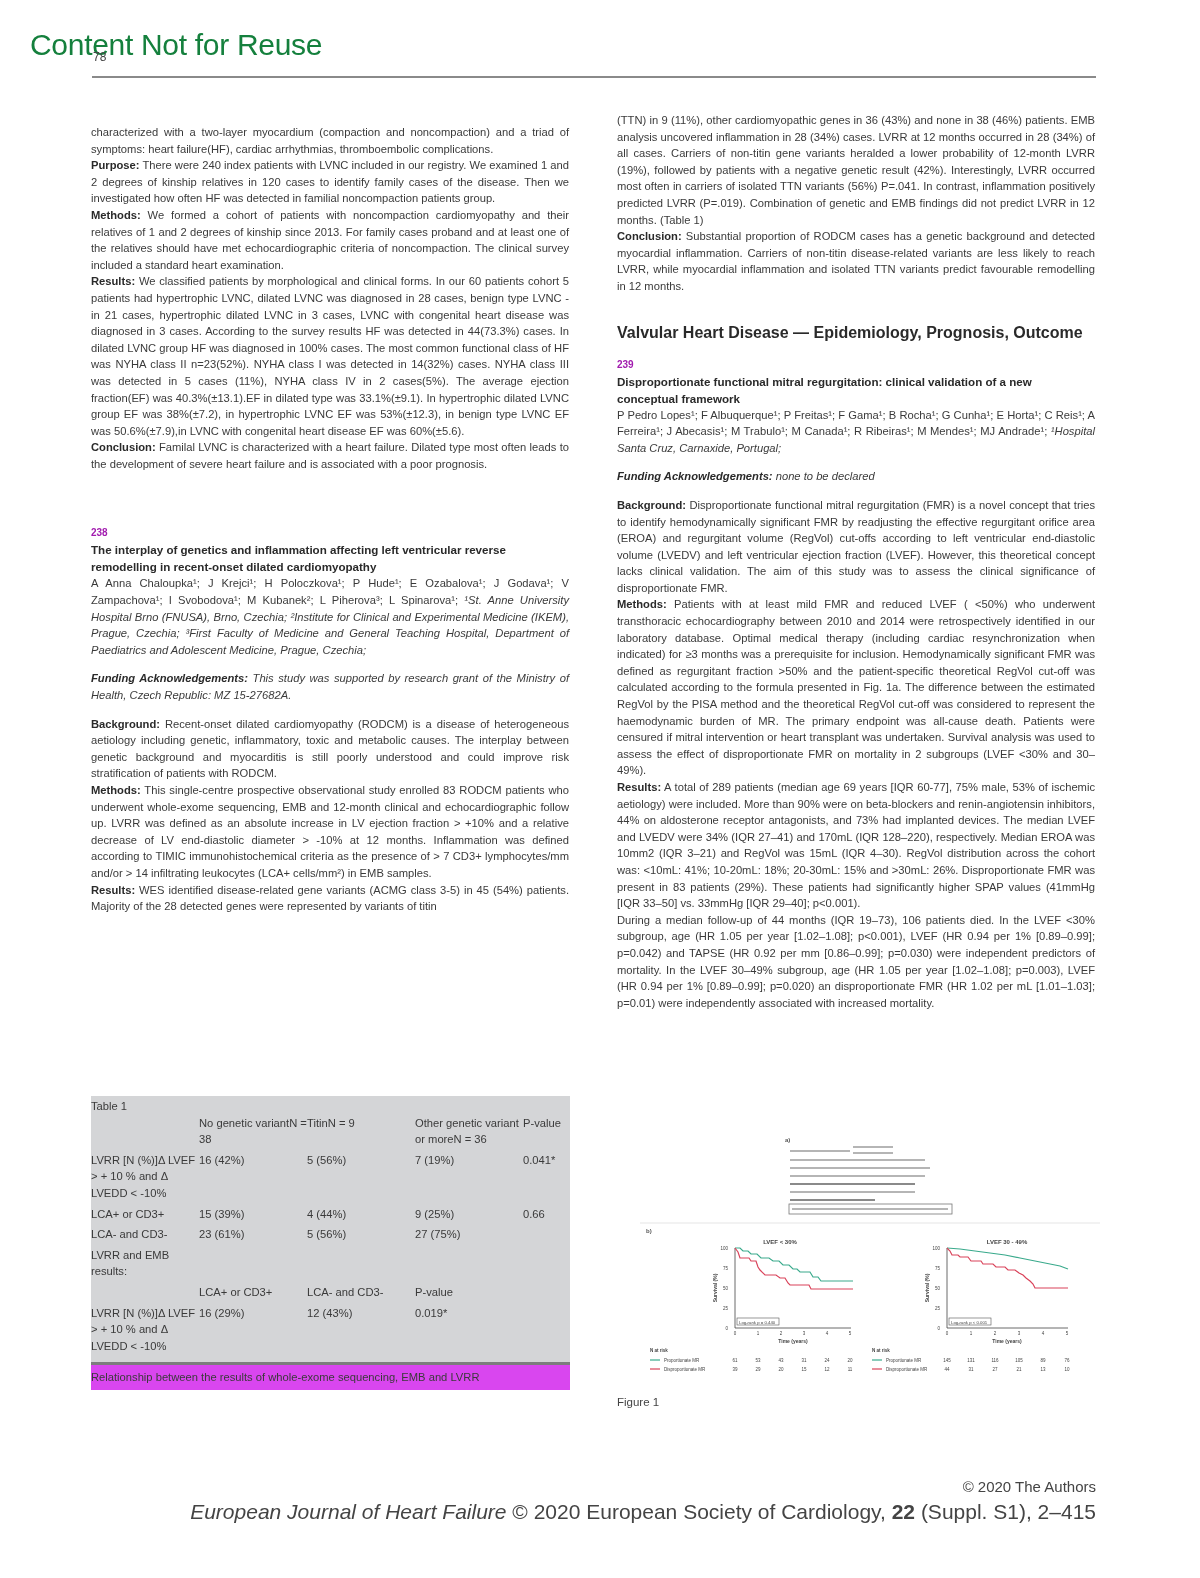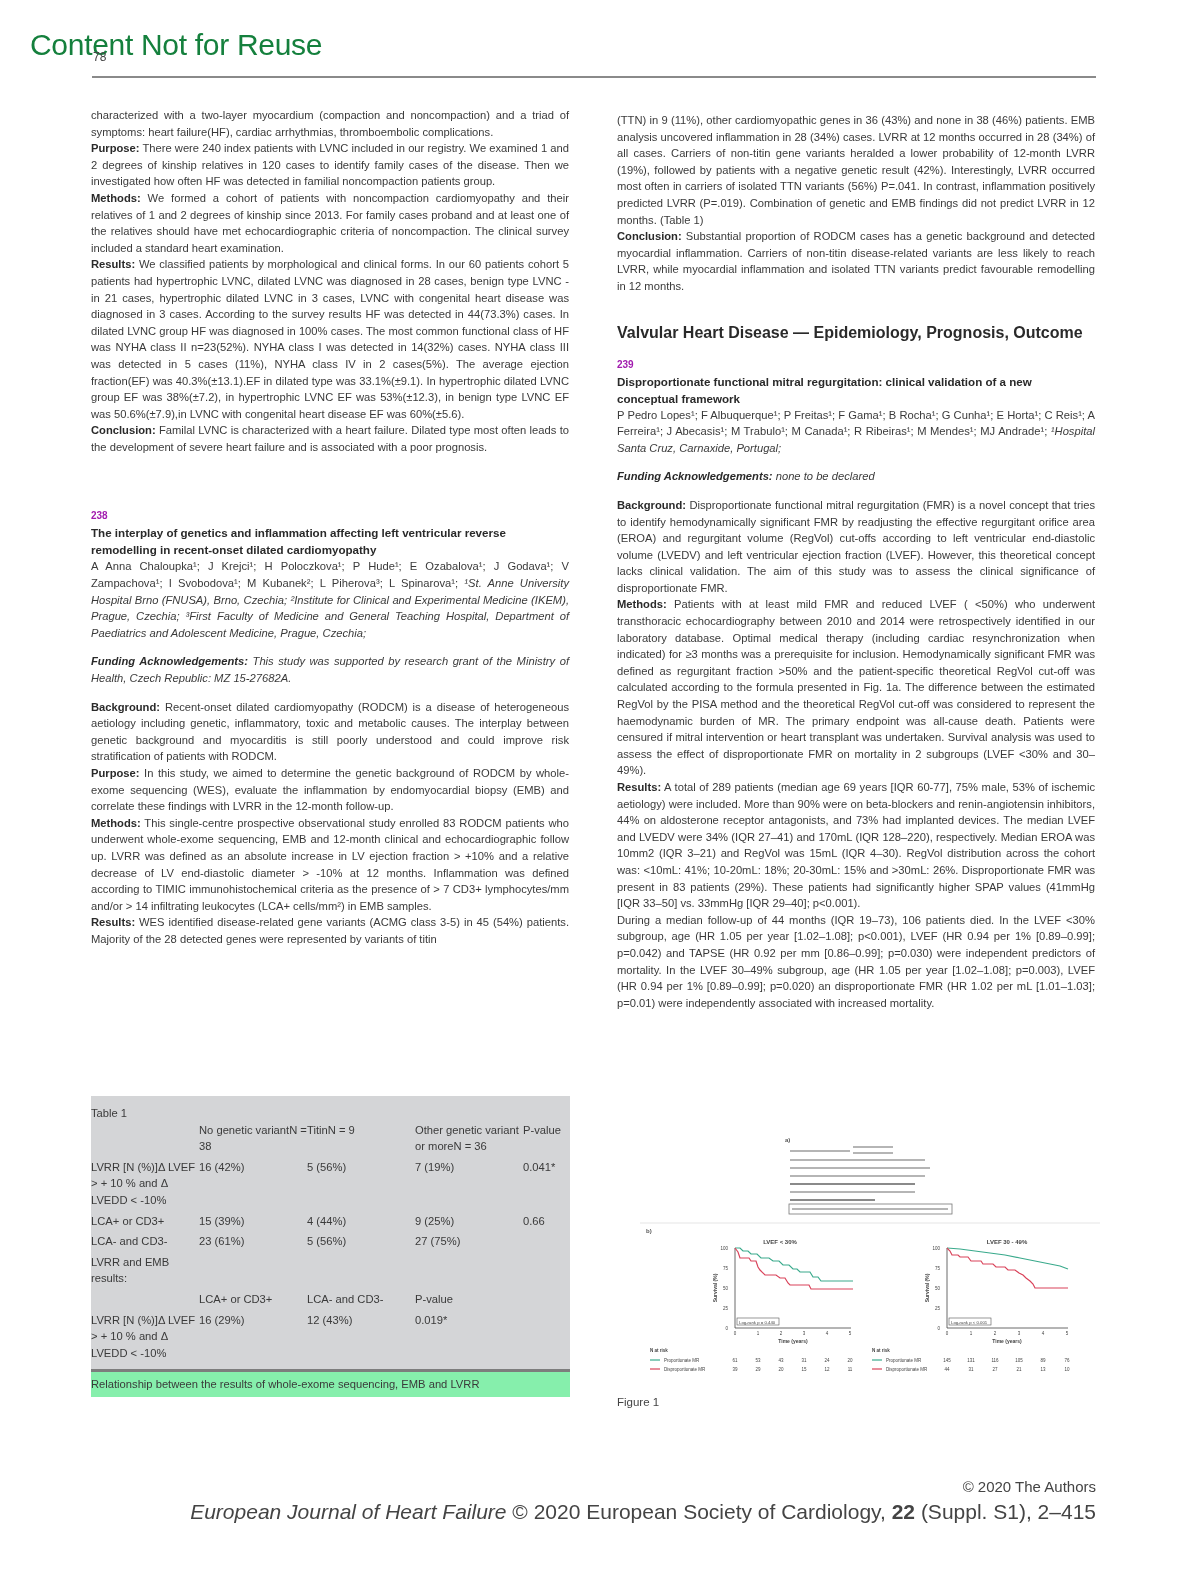--- a/index.html
+++ b/index.html
@@ -3,42 +3,42 @@
 <meta charset="utf-8">
 <style>
   html, body { margin: 0; padding: 0; background: #ffffff; }
   body { width: 1200px; height: 1578px; position: relative; overflow: hidden;
          font-family: "Liberation Sans", sans-serif; color: #3a3a3a; }
   .watermark { position: absolute; left: 30px; top: 28px; font-size: 30px; color: #15803d; letter-spacing: -0.3px; }
   .page-num { position: absolute; left: 93px; top: 50px; font-size: 12px; color: #444; }
   .top-rule { position: absolute; left: 92px; top: 76px; width: 1004px; height: 2px; background: #8a8a8a; }
 
   .col { position: absolute; width: 478px; font-size: 11.2px; line-height: 16.6px; text-align: justify; }
-  .col.left { left: 91px; top: 107px; }
+  .col.left { left: 91px; top: 124px; }
   .col.right { left: 617px; top: 112px; }
   .col p { margin: 0; }
   .col b { color: #2a2a2a; }
 
   .abs-num { font-weight: bold; font-size: 10px; color: #a21caf; margin: 0; line-height: 17px; }
   .abs-title { font-weight: bold; font-size: 11.6px; color: #2a2a2a; line-height: 17px; margin: 0 0 3px 0; text-align: left; }
   .authors { margin: 0 0 12px 0 !important; }
   .authors i { font-style: italic; }
   .funding { margin: 0 0 12px 0 !important; font-style: italic; }
   .section-head { font-weight: bold; font-size: 16px; line-height: 19px; color: #2a2a2a; margin: 0 0 14px 0; text-align: left; }
 
   .table-box { position: absolute; left: 91px; top: 1096px; width: 479px; background: #d4d5d7; font-size: 11.2px; line-height: 16.6px; color: #3a3a3a; }
   .table-box table { border-collapse: collapse; width: 100%; }
   .table-box td { vertical-align: top; padding: 0 0 4px 0; }
   .table-box .c0 { width: 108px; }
   .table-box .c1 { width: 108px; }
   .table-box .c2 { width: 108px; }
   .table-box .c3 { width: 108px; margin-left: 23px; }
-  .table-caption-label { padding: 9px 0 0 0; }
+  .table-caption-label { padding: 2px 0 0 0; }
   .table-rule { height: 3px; background: #7d7d7d; margin-top: 4px; }
-  .table-caption { padding: 4px 8px 4px 0; background: #86efac; }
+  .table-caption { padding: 4px 8px 4px 0; background: #d946ef; }
 
   .figure { position: absolute; left: 640px; top: 1130px; width: 460px; height: 255px; }
   .fig-caption { position: absolute; left: 617px; top: 1396px; font-size: 11.5px; color: #444; }
 
   .footer1 { position: absolute; right: 104px; top: 1478px; font-size: 15px; color: #444; }
   .footer2 { position: absolute; right: 104px; top: 1500px; font-size: 21px; color: #444; }
   .footer2 i { font-style: italic; }
 </style>
 </head>
 <body>
@@ -55,21 +55,20 @@
   <p><b>Conclusion:</b><span> Familal LVNC is characterized with a heart failure. Dilated type most often leads to the development of severe heart failure and is associated with a poor prognosis.</span></p>
 
   <div style="height:52px"></div>
 
   <div>
     <p class="abs-num">238</p>
     <p class="abs-title">The interplay of genetics and inflammation affecting left ventricular reverse remodelling in recent-onset dilated cardiomyopathy</p>
     <p class="authors"><span>A Anna Chaloupka¹; J Krejci¹; H Poloczkova¹; P Hude¹; E Ozabalova¹; J Godava¹; V Zampachova¹; I Svobodova¹; M Kubanek²; L Piherova³; L Spinarova¹; </span><i>¹St. Anne University Hospital Brno (FNUSA), Brno, Czechia; ²Institute for Clinical and Experimental Medicine (IKEM), Prague, Czechia; ³First Faculty of Medicine and General Teaching Hospital, Department of Paediatrics and Adolescent Medicine, Prague, Czechia;</i></p>
     <p class="funding"><b>Funding Acknowledgements:</b><span> This study was supported by research grant of the Ministry of Health, Czech Republic: MZ 15-27682A.</span></p>
     <p><b>Background:</b><span> Recent-onset dilated cardiomyopathy (RODCM) is a disease of heterogeneous aetiology including genetic, inflammatory, toxic and metabolic causes. The interplay between genetic background and myocarditis is still poorly understood and could improve risk stratification of patients with RODCM.</span></p>
-    <p><b>Purpose:</b><span> In this study, we aimed to determine the genetic background of RODCM by whole-exome sequencing (WES), evaluate the inflammation by endomyocardial biopsy (EMB) and correlate these findings with LVRR in the 12-month follow-up.</span></p>
     <p><b>Methods:</b><span> This single-centre prospective observational study enrolled 83 RODCM patients who underwent whole-exome sequencing, EMB and 12-month clinical and echocardiographic follow up. LVRR was defined as an absolute increase in LV ejection fraction &gt; +10% and a relative decrease of LV end-diastolic diameter &gt; -10% at 12 months. Inflammation was defined according to TIMIC immunohistochemical criteria as the presence of &gt; 7 CD3+ lymphocytes/mm and/or &gt; 14 infiltrating leukocytes (LCA+ cells/mm²) in EMB samples.</span></p>
     <p><b>Results:</b><span> WES identified disease-related gene variants (ACMG class 3-5) in 45 (54%) patients. Majority of the 28 detected genes were represented by variants of titin</span></p>
   </div>
 </div>
 
 <div class="table-box">
   <div class="table-caption-label">Table 1</div>
   <table>
     <tbody>
         <tr>

